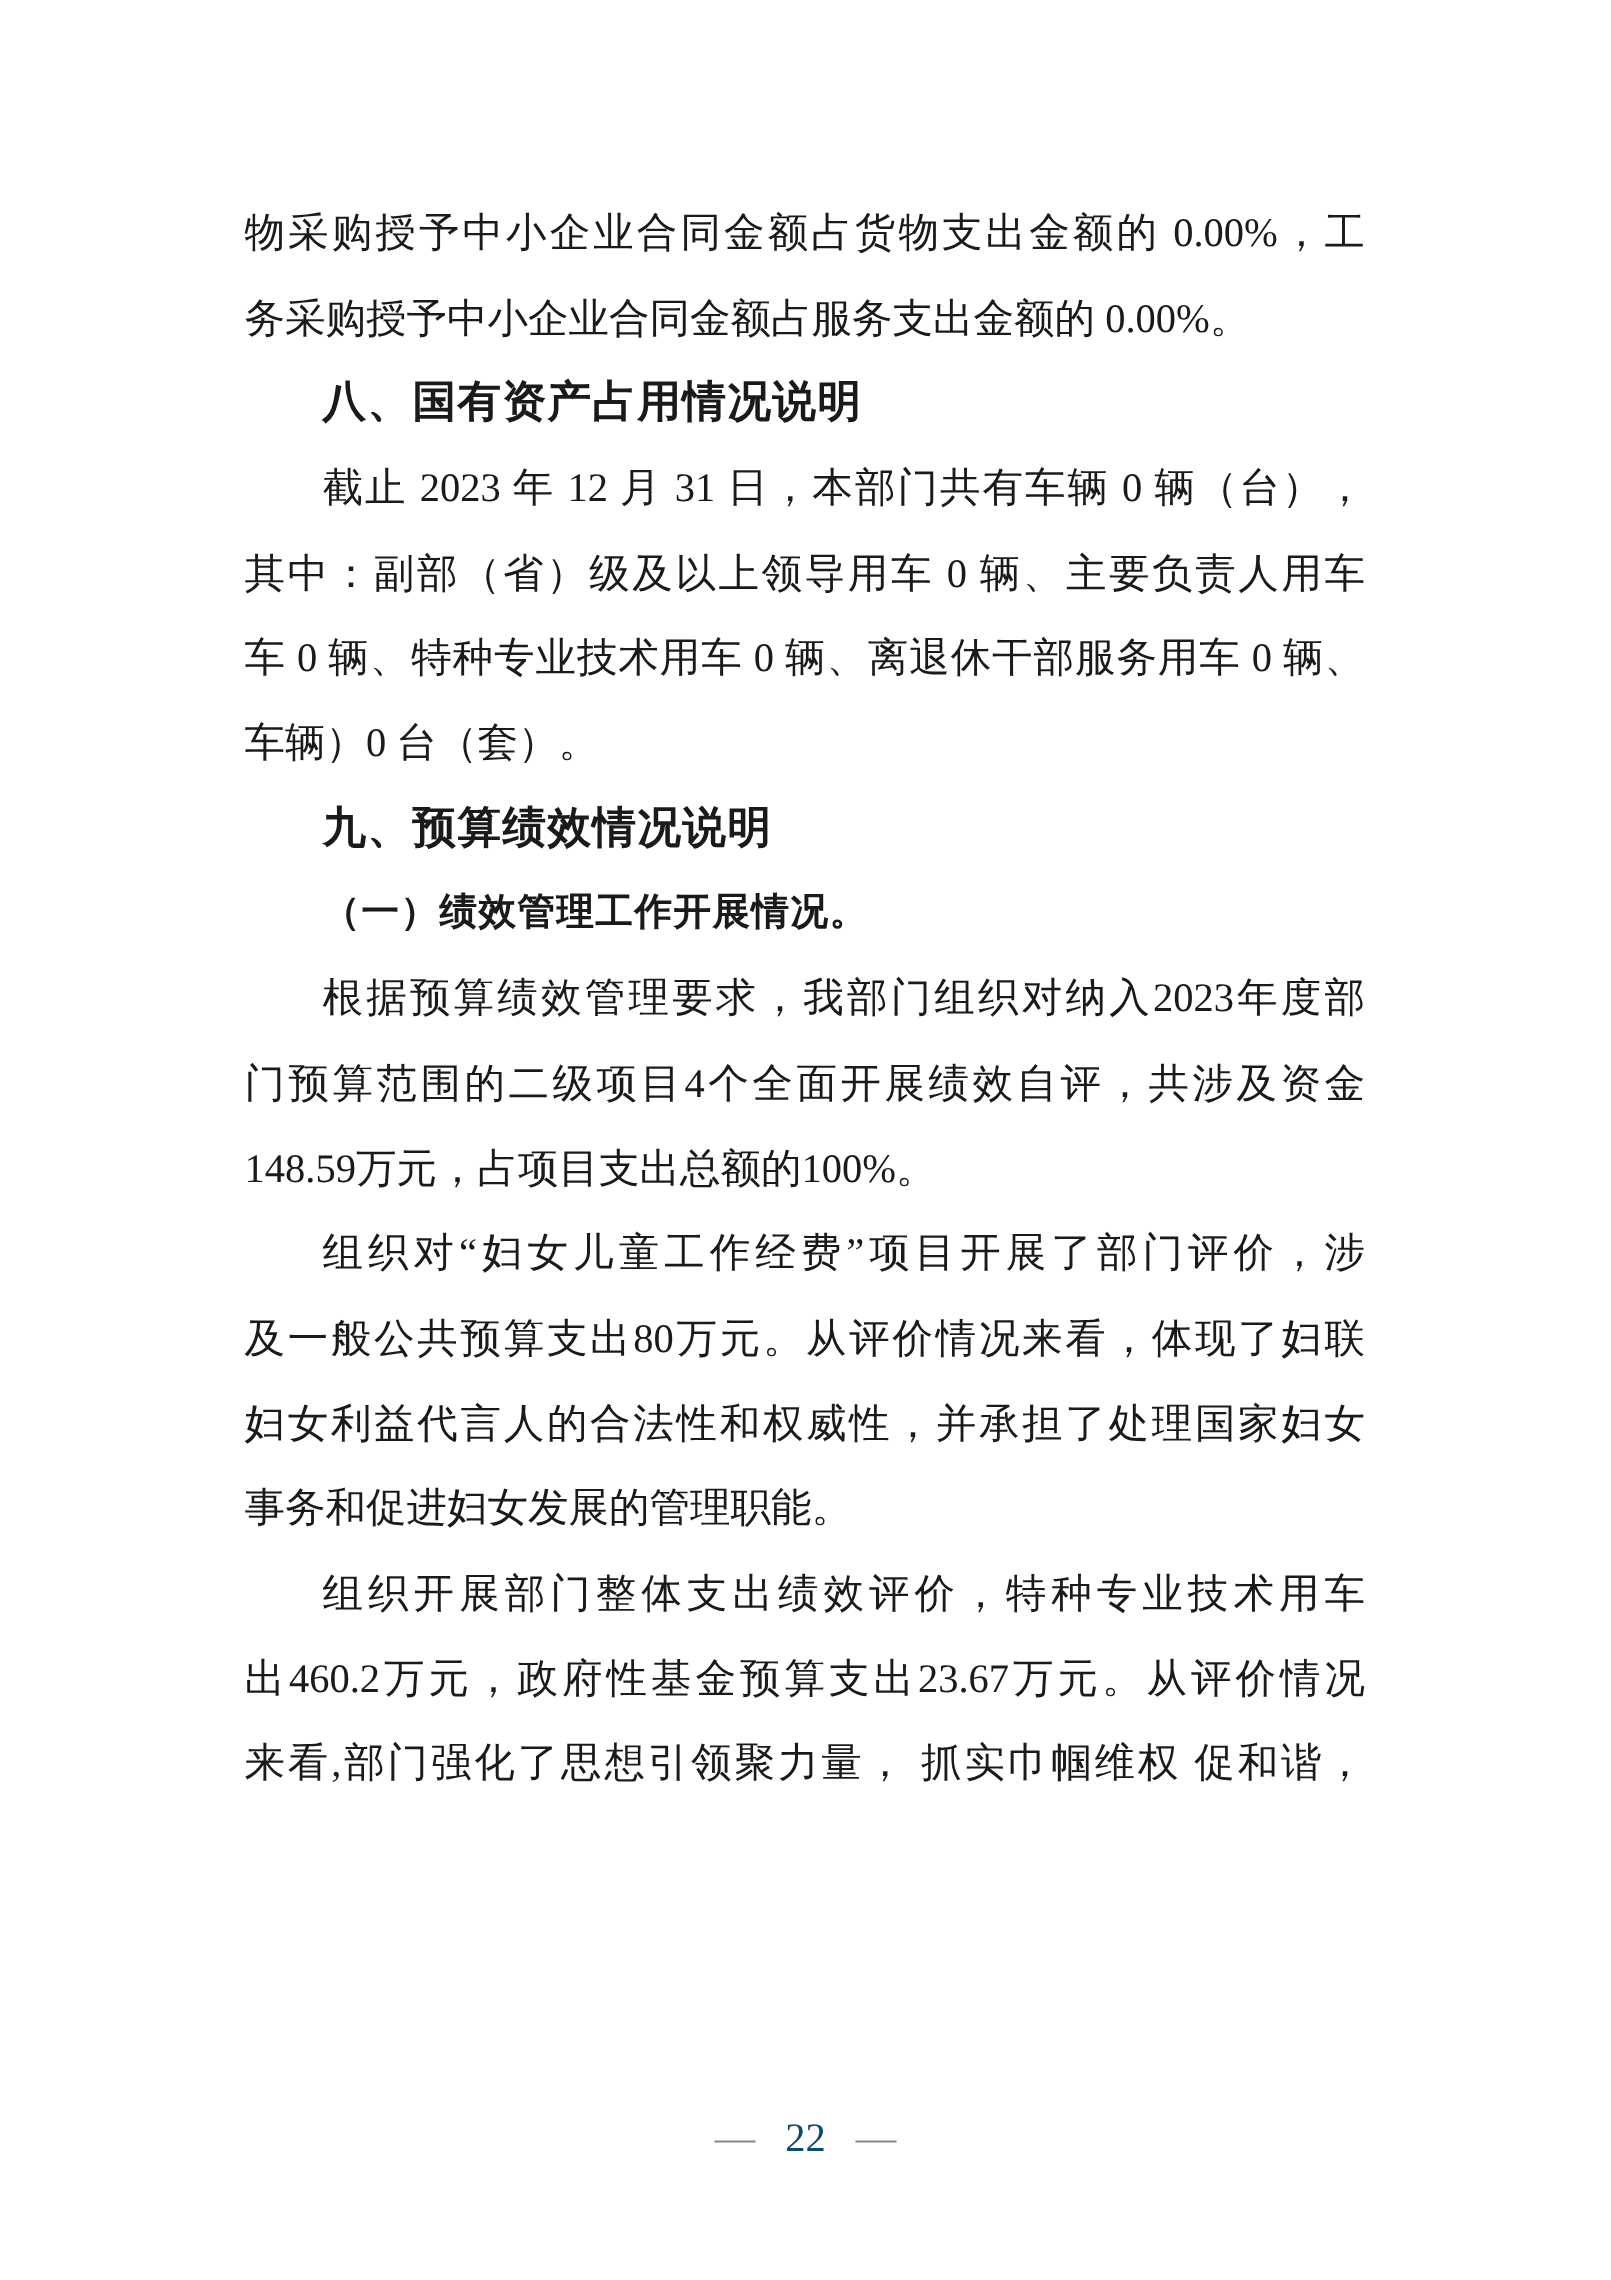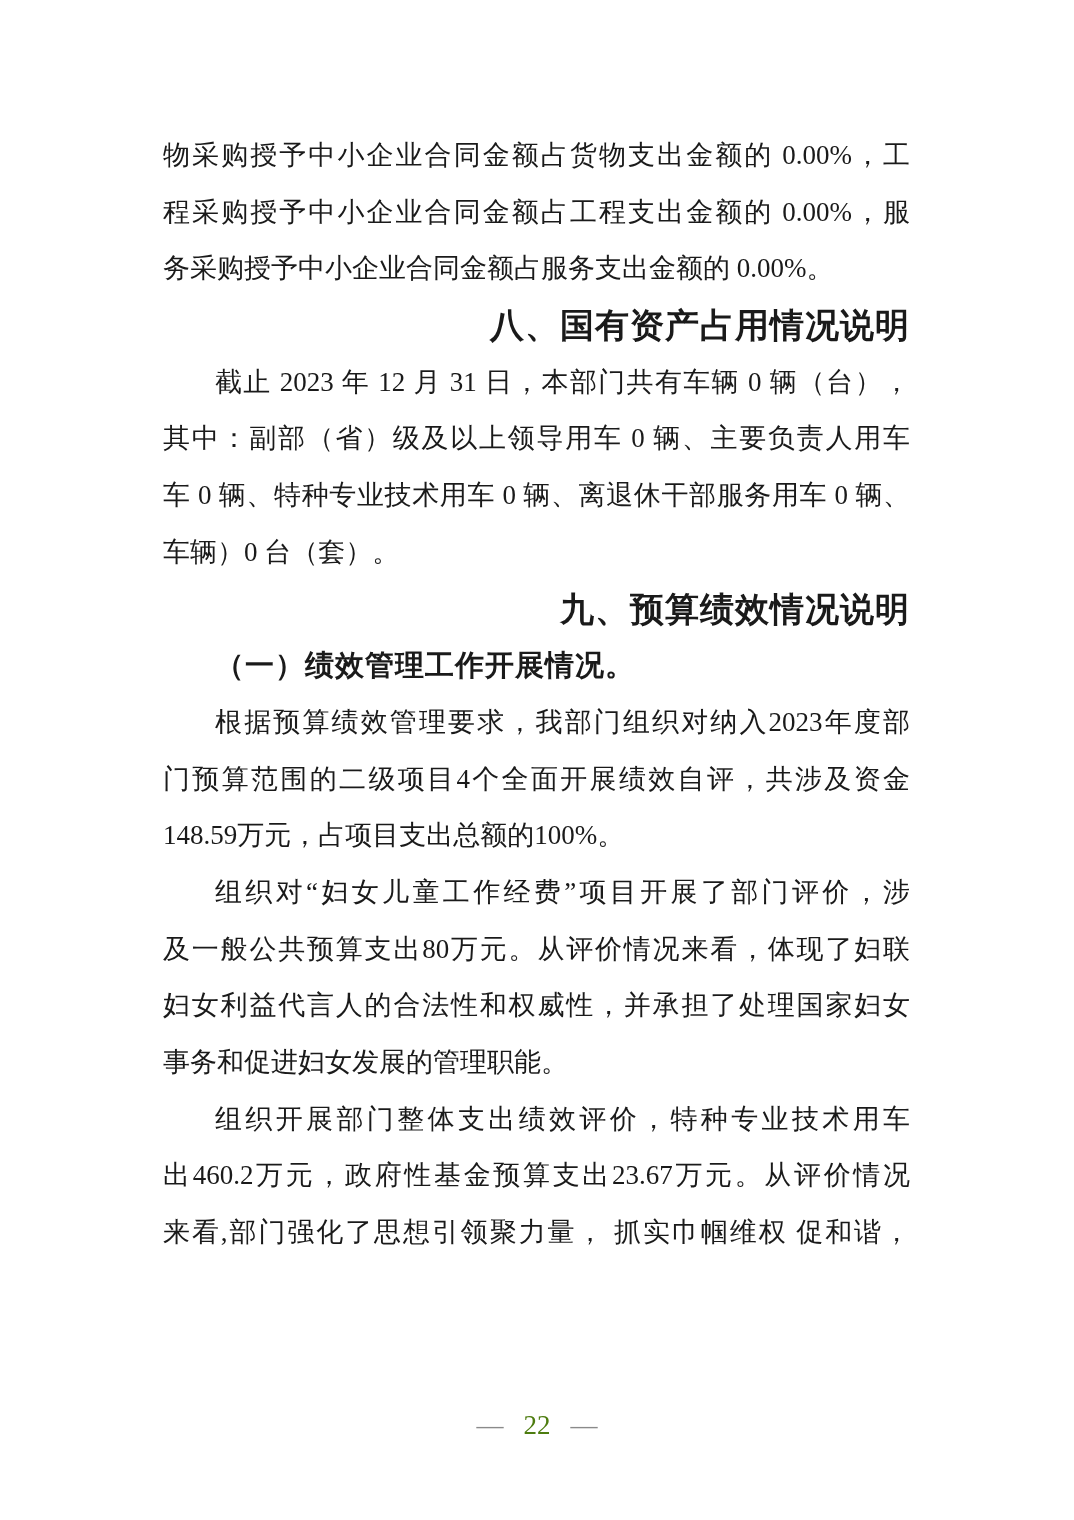--- a/index.html
+++ b/index.html
@@ -35,58 +35,57 @@
   .jend {
     text-align: left;
     text-align-last: auto;
   }
   .ind {
     text-indent: 52px;
   }
   .h1 {
     font-family: "Liberation Sans", "DejaVu Sans", sans-serif;
     font-weight: bold;
-    font-size: 34px;
-    text-align: right;
+    font-size: 29px;
+    text-align: left;
     text-align-last: auto;
     letter-spacing: 1px;
   }
   .h2 {
     font-weight: bold;
-    font-size: 29px;
+    font-size: 25px;
     text-align: left;
     text-align-last: auto;
     letter-spacing: 1px;
   }
   .footer {
     position: absolute;
     left: 0;
     right: 0;
     top: 1400px;
     height: 50px;
     display: flex;
     justify-content: center;
     align-items: center;
     gap: 20px;
     font-size: 27px;
   }
   .footer .dash {
     color: #8a8a8a;
   }
   .footer .pnum {
-    color: #4d7c0f;
+    color: #0c4a6e;
   }
 </style>
 </head>
 <body>
 
 <div class="page">
   <div class="textblock">
     <div class="ln jfull">物采购授予中小企业合同金额占货物支出金额的 0.00%，工</div>
-    <div class="ln jfull">程采购授予中小企业合同金额占工程支出金额的 0.00%，服</div>
     <div class="ln jend">务采购授予中小企业合同金额占服务支出金额的 0.00%。</div>
     <div class="ln h1 ind">八、国有资产占用情况说明</div>
     <div class="ln ind jfull">截止 2023 年 12 月 31 日，本部门共有车辆 0 辆（台），</div>
     <div class="ln jfull">其中：副部（省）级及以上领导用车 0 辆、主要负责人用车</div>
     <div class="ln jfull">车 0 辆、特种专业技术用车 0 辆、离退休干部服务用车 0 辆、</div>
     <div class="ln jend">车辆）0 台（套）。</div>
     <div class="ln h1 ind">九、预算绩效情况说明</div>
     <div class="ln h2 ind">（一）绩效管理工作开展情况。</div>
     <div class="ln ind jfull">根据预算绩效管理要求，我部门组织对纳入2023年度部</div>
     <div class="ln jfull">门预算范围的二级项目4个全面开展绩效自评，共涉及资金</div>

